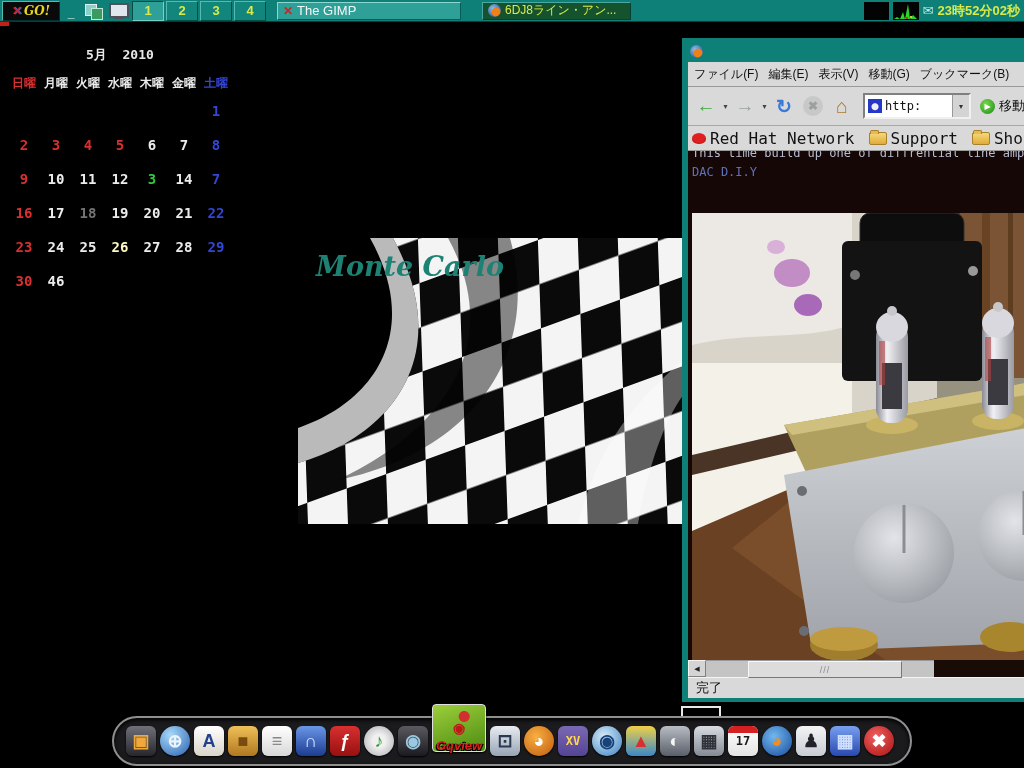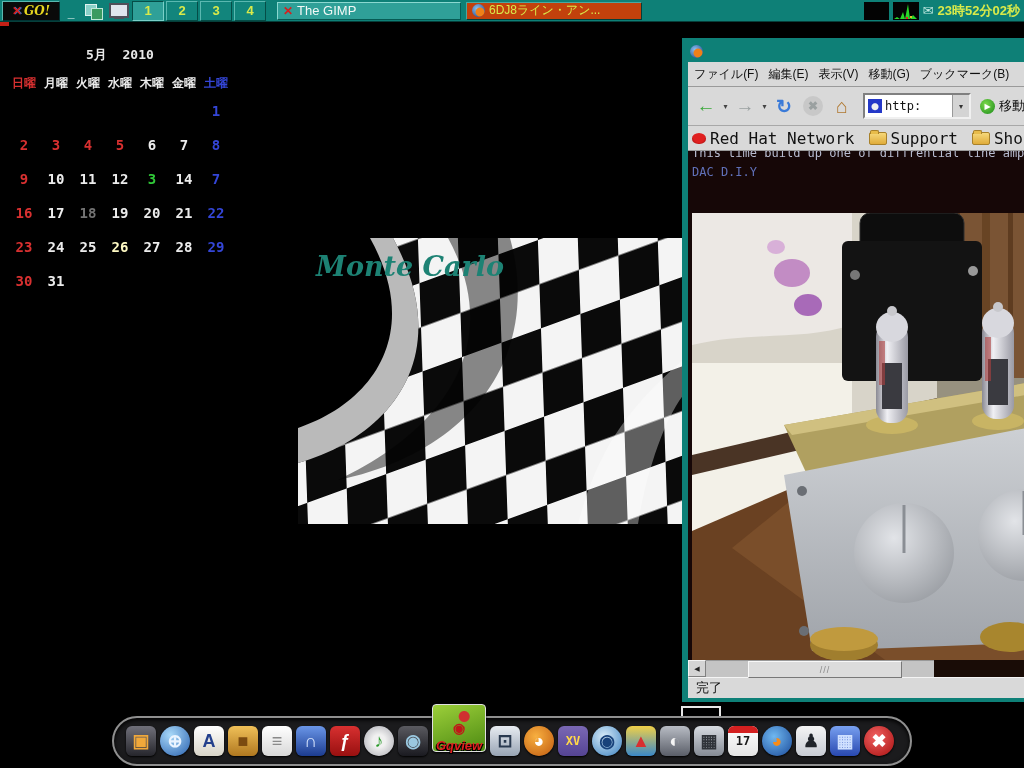--- a/index.html
+++ b/index.html
@@ -23,21 +23,21 @@
   .mon-ic .base{position:absolute;left:7px;top:15px;width:10px;height:2px;background:#50505a;}
   .ws-switch{display:flex;gap:2px;}
   .ws{width:30px;height:18px;display:flex;align-items:center;justify-content:center;
       background:#12857c;border:1px solid;border-color:#5ab8b0 #054d47 #054d47 #5ab8b0;
       color:#d9ea4a;font-size:13px;font-weight:bold;cursor:pointer;}
   .ws.active{background:#2fa098;border-color:#054d47 #7ad0c8 #7ad0c8 #054d47;}
   .task{height:18px;display:flex;align-items:center;gap:4px;padding:0 5px;box-sizing:border-box;
         overflow:hidden;white-space:nowrap;cursor:pointer;border:1px solid;}
   .task-gimp{width:184px;margin-left:8px;background:#2fa098;border-color:#8ad8d0 #065b54 #065b54 #8ad8d0;
              color:#f2f8f6;font-size:13px;}
-  .task-ff{width:176px;margin-left:2px;background:#c2410c;border-color:#4aa8a0 #043f3a #043f3a #4aa8a0;
+  .task-ff{width:149px;margin-left:18px;background:#14532d;border-color:#4aa8a0 #043f3a #043f3a #4aa8a0;
            color:#d9ea4a;font-size:12px;}
   .gimp-x{color:#d42020;font-weight:bold;font-size:12px;}
   .ff-mini{width:13px;height:13px;border-radius:50%;flex:0 0 auto;
      background:radial-gradient(circle at 62% 62%,#f08018 0 4px,rgba(0,0,0,0) 5px),
                 radial-gradient(circle at 38% 35%,#8ac0f0,#1a3c80);}
   .tray{margin-left:auto;display:flex;align-items:center;gap:4px;}
   .tray-black{width:25px;height:18px;background:#030303;}
   .loadsvg{display:block;}
   .mail-ic{color:#bfe8e0;font-size:13px;}
   .clock{color:#d9ea4a;font-size:13px;font-weight:bold;letter-spacing:0;padding-right:2px;}
@@ -222,21 +222,21 @@
       <div class="cal-cell" style="color: rgb(236, 236, 236);">21</div>
       <div class="cal-cell" style="color: rgb(52, 70, 216);">22</div>
       <div class="cal-cell" style="color: rgb(216, 48, 48);">23</div>
       <div class="cal-cell" style="color: rgb(236, 236, 236);">24</div>
       <div class="cal-cell" style="color: rgb(236, 236, 236);">25</div>
       <div class="cal-cell" style="color: #fef9c3;">26</div>
       <div class="cal-cell" style="color: rgb(236, 236, 236);">27</div>
       <div class="cal-cell" style="color: rgb(236, 236, 236);">28</div>
       <div class="cal-cell" style="color: rgb(52, 70, 216);">29</div>
       <div class="cal-cell" style="color: rgb(216, 48, 48);">30</div>
-      <div class="cal-cell" style="color: rgb(236, 236, 236);">31</div>
+      <div class="cal-cell" style="color: rgb(236, 236, 236);">46</div>
       <div class="cal-cell"></div>
       <div class="cal-cell"></div>
       <div class="cal-cell"></div>
       <div class="cal-cell"></div>
       <div class="cal-cell"></div>
     </div>
 </div>
 
 <div class="wallpaper">
   <svg width="387" height="286" viewBox="0 0 387 286">

